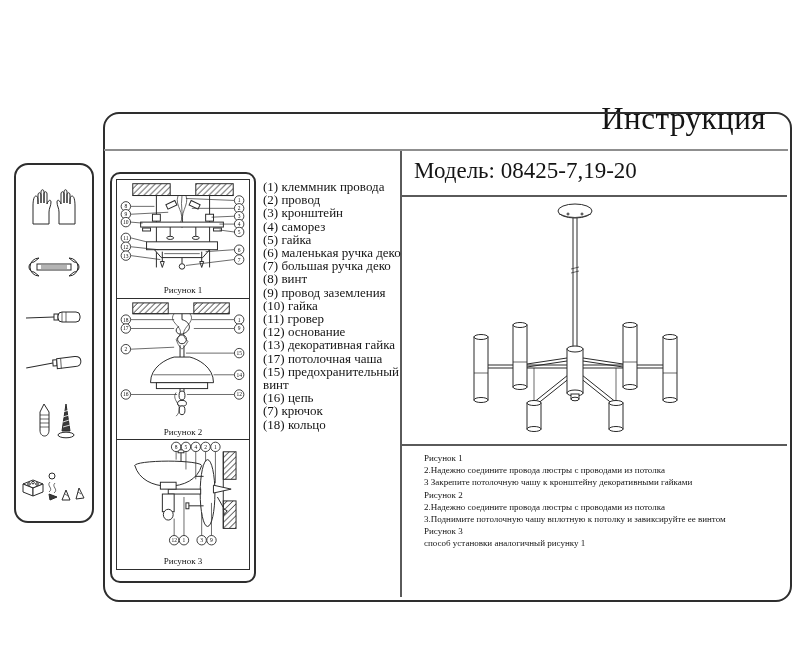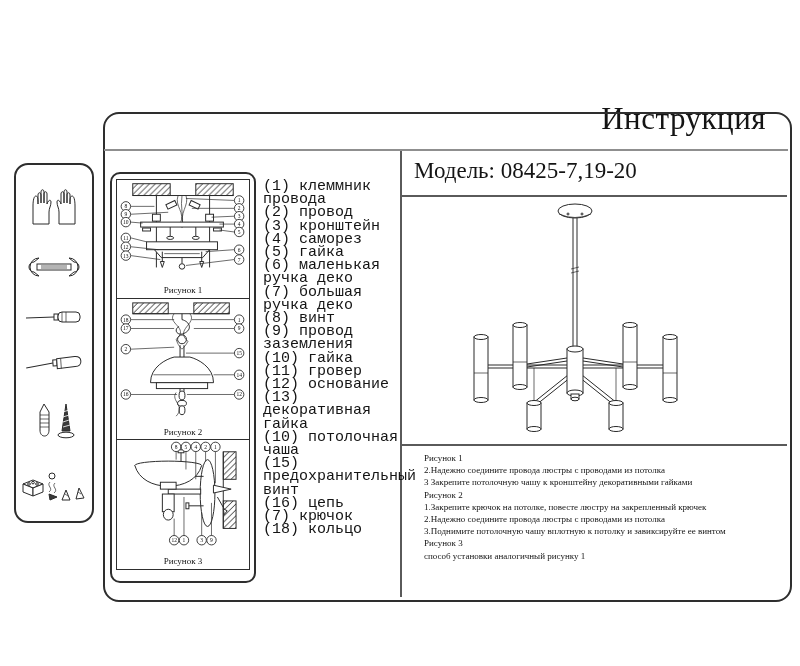--- a/index.html
+++ b/index.html
@@ -20,21 +20,21 @@
     border:2px solid #2e2e2e;border-radius:14px;display:flex;flex-direction:column;
     align-items:center;justify-content:space-around;padding:4px 0;box-sizing:border-box;}
 
   .fig-panel{position:absolute;left:110px;top:172px;width:146px;height:411px;
     border:2px solid #2e2e2e;border-radius:10px;padding:5px 4px;box-sizing:border-box;}
   .fig-frame{border:1.4px solid #2e2e2e;width:134px;box-sizing:border-box;position:relative;background:#fff;}
   .fig-frame + .fig-frame{margin-top:-1.4px;}
   .f1{height:120px;} .f2{height:143px;} .f3{height:131px;}
   .fig-caption{position:absolute;bottom:3px;left:0;width:100%;text-align:center;font-size:9px;}
 
-  .parts{position:absolute;left:263px;top:180px;width:138px;font-size:15px;line-height:13.2px;font-family:Liberation Mono, monospace;}
+  .parts{position:absolute;left:263px;top:180px;width:138px;font-size:13px;line-height:13.2px;}
   .parts div{white-space:normal;}
 
   .chandelier{position:absolute;left:430px;top:190px;}
 
   .instructions{position:absolute;left:424px;top:452px;width:362px;font-size:9px;line-height:12.2px;}
 
   svg{display:block;}
   .co-circle{fill:#ffffff;stroke:#2a2a2a;stroke-width:.9;}
   .co-num{fill:#111;font-size:5.6px;text-anchor:middle;font-family:"Liberation Serif","DejaVu Serif",serif;}
   .ln{stroke:#2a2a2a;stroke-width:1;fill:none;}
@@ -354,21 +354,21 @@
   <div>(4) саморез</div>
   <div>(5) гайка</div>
   <div>(6) маленькая ручка деко</div>
   <div>(7) большая ручка деко</div>
   <div>(8) винт</div>
   <div>(9) провод заземления</div>
   <div>(10) гайка</div>
   <div>(11) гровер</div>
   <div>(12) основание</div>
   <div>(13) декоративная гайка</div>
-  <div>(10) потолочная чаша</div>
+  <div>(17) потолочная чаша</div>
   <div>(15) предохранительный винт</div>
   <div>(16) цепь</div>
   <div>(7) крючок</div>
   <div>(18) кольцо</div>
 </div>
 
 <svg class="chandelier" width="330" height="248" viewBox="0 0 330 248">
   <g class="ln">
 
     <ellipse cx="145" cy="21" rx="17" ry="7" class="wh"></ellipse>
@@ -432,18 +432,17 @@
     <rect x="141" y="204" width="8" height="5" class="wh"></rect>
     <ellipse cx="145" cy="209" rx="4" ry="1.8" class="wh"></ellipse>
   </g>
 </svg>
 
 <div class="instructions">
   <div>Рисунок 1</div>
   <div>2.Надежно соедините провода люстры с проводами из потолка</div>
   <div>3 Закрепите потолочную чашу к кронштейну декоративными гайками</div>
   <div>Рисунок 2</div>
-  <div>1.Закрепите крючок на потолке, повесте люстру на закрепленный крючек</div>
   <div>2.Надежно соедините провода люстры с проводами из потолка</div>
   <div>3.Поднимите потолочную чашу вплотную к потолку и завиксируйте ее винтом</div>
   <div>Рисунок 3</div>
   <div>способ установки аналогичный рисунку 1</div>
 </div>
 
 </body></html>

